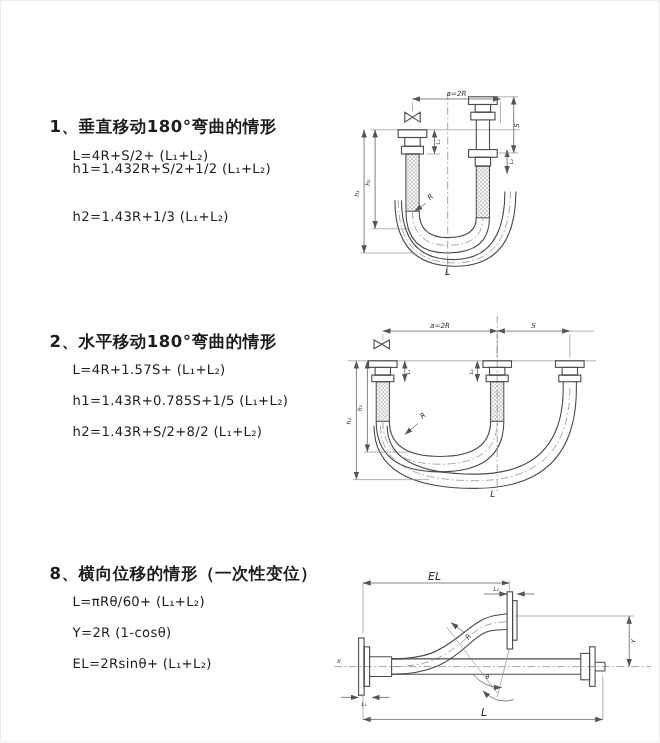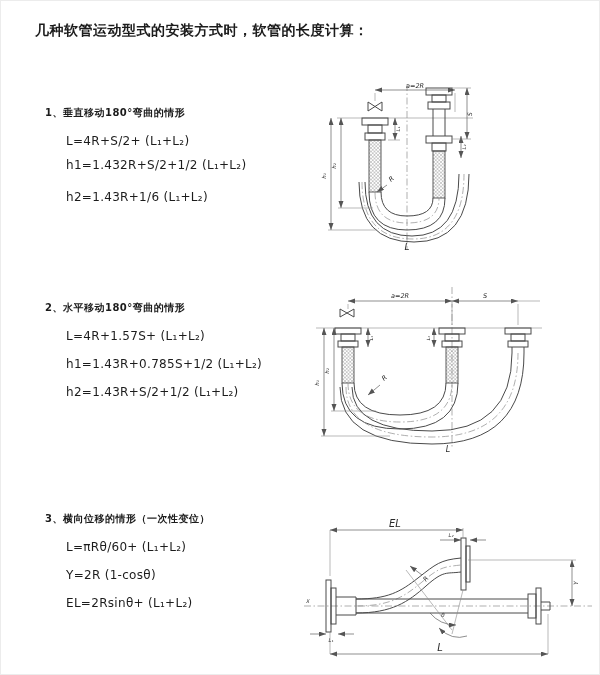--- a/index.html
+++ b/index.html
@@ -1,53 +1,52 @@
 <!DOCTYPE html>
 <html><head>
 <meta charset="utf-8">
 <style>
   html,body{margin:0;padding:0;background:#ffffff;}
   .page{position:relative;width:600px;height:675px;background:#fff;overflow:hidden;
         font-family:"DejaVu Sans","Liberation Sans",sans-serif;color:#1c1c1c;
         box-shadow:inset 0 0 0 1px #ececec;}
   .title{position:absolute;left:35px;top:22px;font-size:14px;font-weight:700;letter-spacing:0.5px;}
   .sec{position:absolute;left:0;}
-  .sec-h{position:absolute;left:45px;top:0;font-size:10px;font-weight:700;letter-spacing:0.5px;white-space:nowrap;}
+  .sec-h{position:absolute;left:45px;top:0;font-size:15px;font-weight:700;letter-spacing:0.5px;white-space:nowrap;}
   .sec-f{position:absolute;left:66px;font-size:12px;font-weight:400;letter-spacing:0.3px;white-space:nowrap;}
   .diag{position:absolute;font-style:italic;}
   svg .ol{stroke:#4a4a4a;stroke-width:1;fill:none;}
   svg .thin{stroke:#8a8a8a;stroke-width:0.6;fill:none;}
   svg .dim{stroke:#5f5f5f;stroke-width:0.7;fill:none;}
   svg .cl{stroke:#8c8c8c;stroke-width:0.7;fill:none;stroke-dasharray:7 2.5 1.5 2.5;}
   svg .hatch{stroke:#4a4a4a;stroke-width:0.9;}
   svg text{fill:#2b2b2b;font-family:"DejaVu Sans","Liberation Sans",sans-serif;}
 </style>
 </head>
 <body>
 
 <div class="page">
 
-  <div class="title">几种软管运动型式的安装方式时，软管的长度计算：</div>
 
   <div class="sec" style="top:106px">
     <div class="sec-h">1、垂直移动180°弯曲的情形</div>
     <div class="sec-f" style="top:28px">L=4R+S/2+ (L₁+L₂)</div>
-    <div class="sec-f" style="top:52px">h1=1.432R+S/2+1/2 (L₁+L₂)</div>
-    <div class="sec-f" style="top:84px">h2=1.43R+1/6 (L₁+L₂)</div>
+    <div class="sec-f" style="top:40px">h1=1.432R+S/2+1/2 (L₁+L₂)</div>
+    <div class="sec-f" style="top:84px">h2=1.43R+1/3 (L₁+L₂)</div>
   </div>
 
   <div class="sec" style="top:301px">
     <div class="sec-h">2、水平移动180°弯曲的情形</div>
     <div class="sec-f" style="top:28px">L=4R+1.57S+ (L₁+L₂)</div>
-    <div class="sec-f" style="top:56px">h1=1.43R+0.785S+1/2 (L₁+L₂)</div>
-    <div class="sec-f" style="top:84px">h2=1.43R+S/2+1/2 (L₁+L₂)</div>
+    <div class="sec-f" style="top:56px">h1=1.43R+0.785S+1/5 (L₁+L₂)</div>
+    <div class="sec-f" style="top:84px">h2=1.43R+S/2+8/2 (L₁+L₂)</div>
   </div>
 
   <div class="sec" style="top:512px">
-    <div class="sec-h">3、横向位移的情形（一次性变位）</div>
+    <div class="sec-h">8、横向位移的情形（一次性变位）</div>
     <div class="sec-f" style="top:28px">L=πRθ/60+ (L₁+L₂)</div>
     <div class="sec-f" style="top:56px">Y=2R (1-cosθ)</div>
     <div class="sec-f" style="top:84px">EL=2Rsinθ+ (L₁+L₂)</div>
   </div>
 
   <div class="diag" style="left:315px;top:78px">
     <svg width="235" height="175" viewBox="0 0 235 175">
       <defs>
         <pattern id="hp1" width="3.5" height="3.5" patternUnits="userSpaceOnUse">
           <path d="M0,3.5 L3.5,0 M0,0 L3.5,3.5" stroke="#8f8f8f" stroke-width="0.45"></path>

